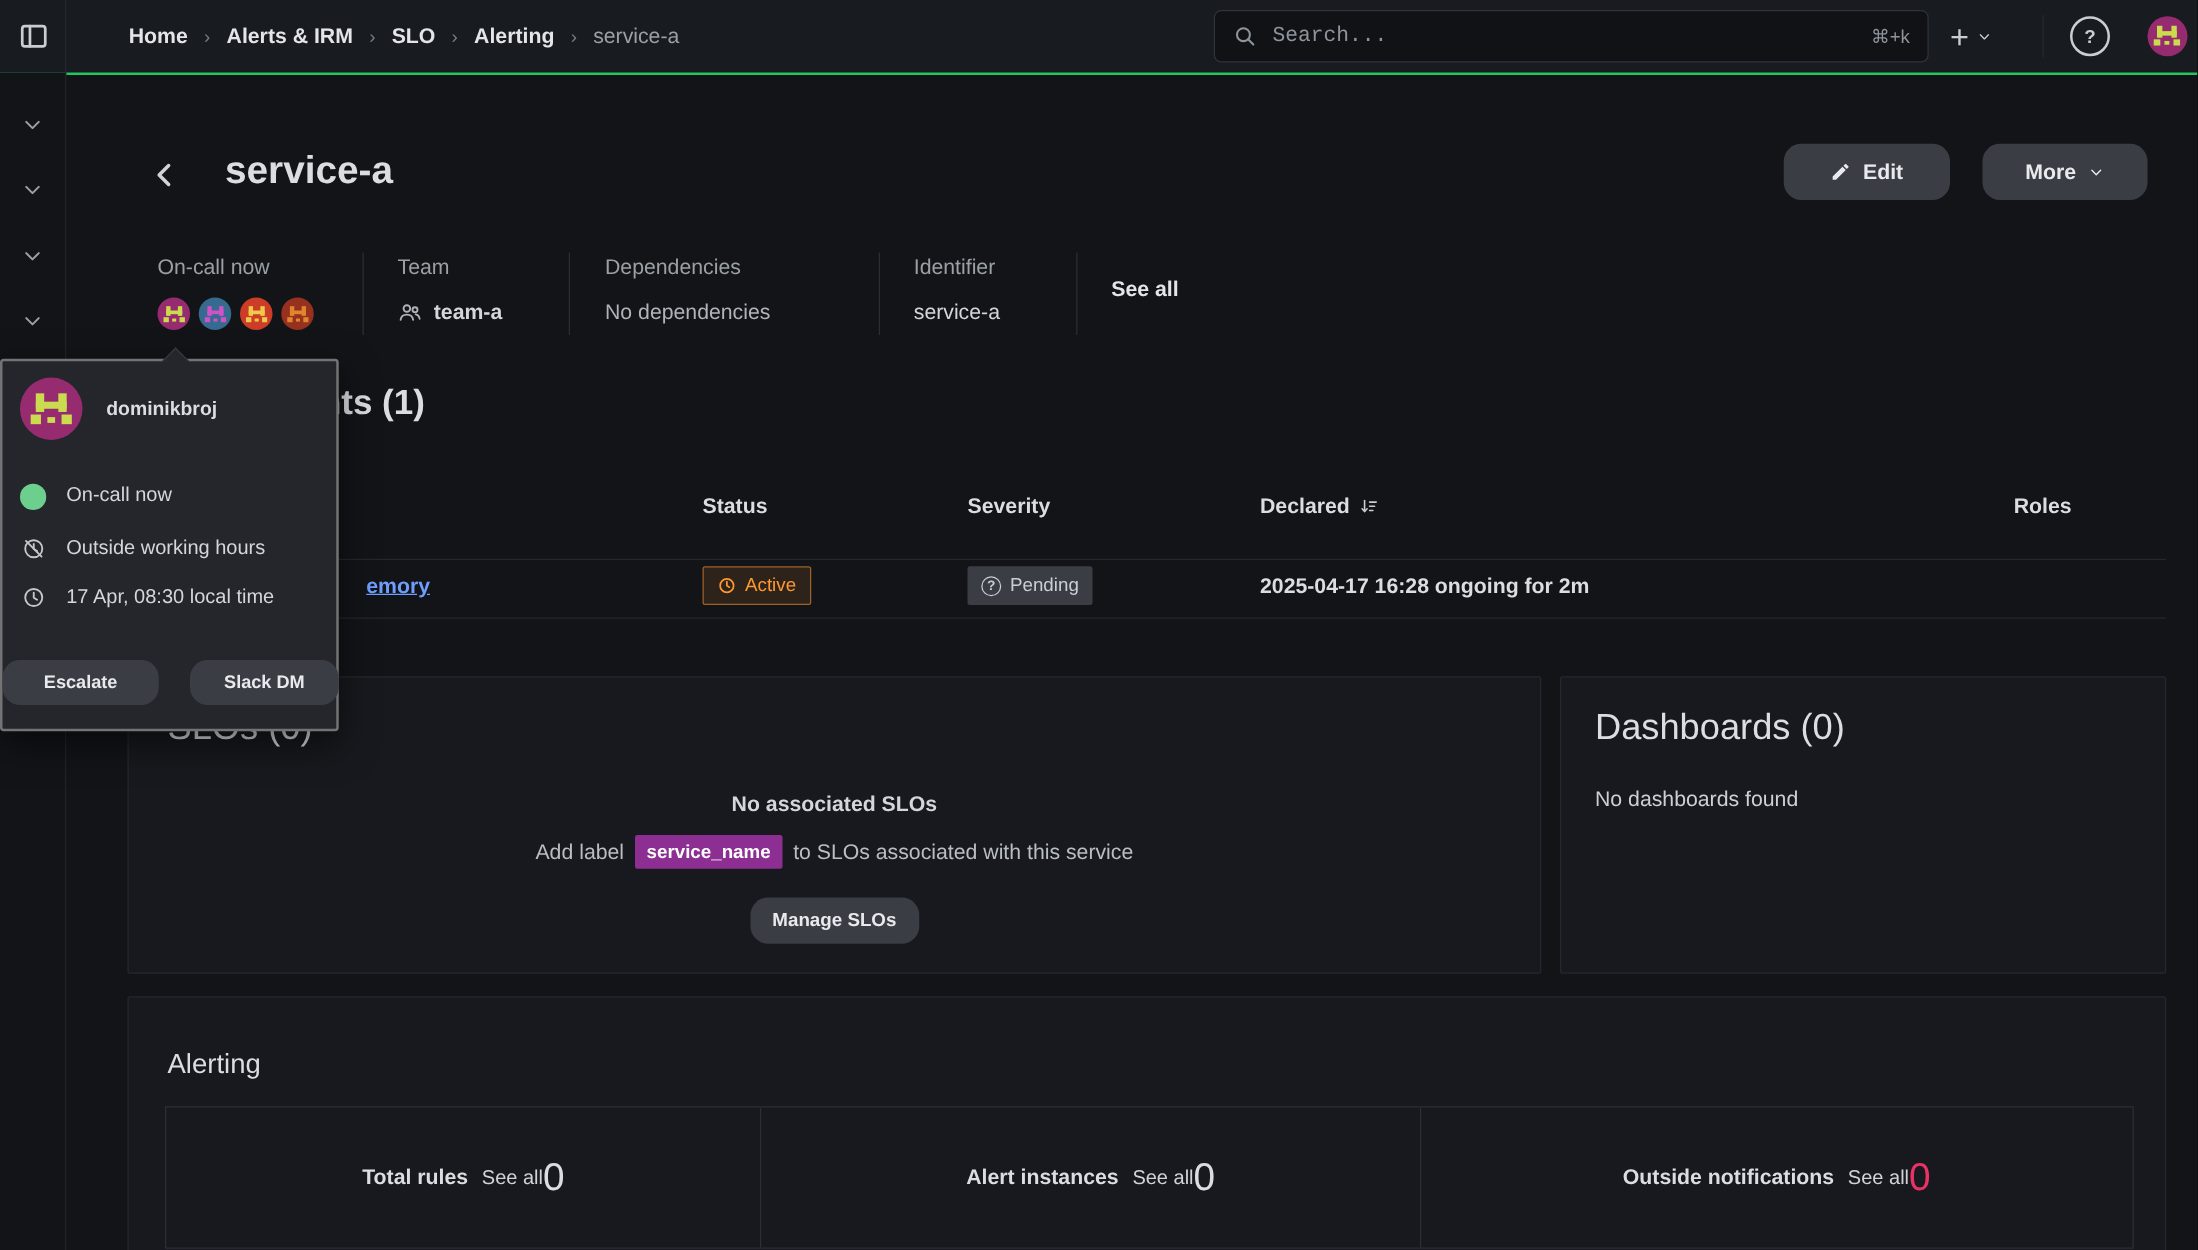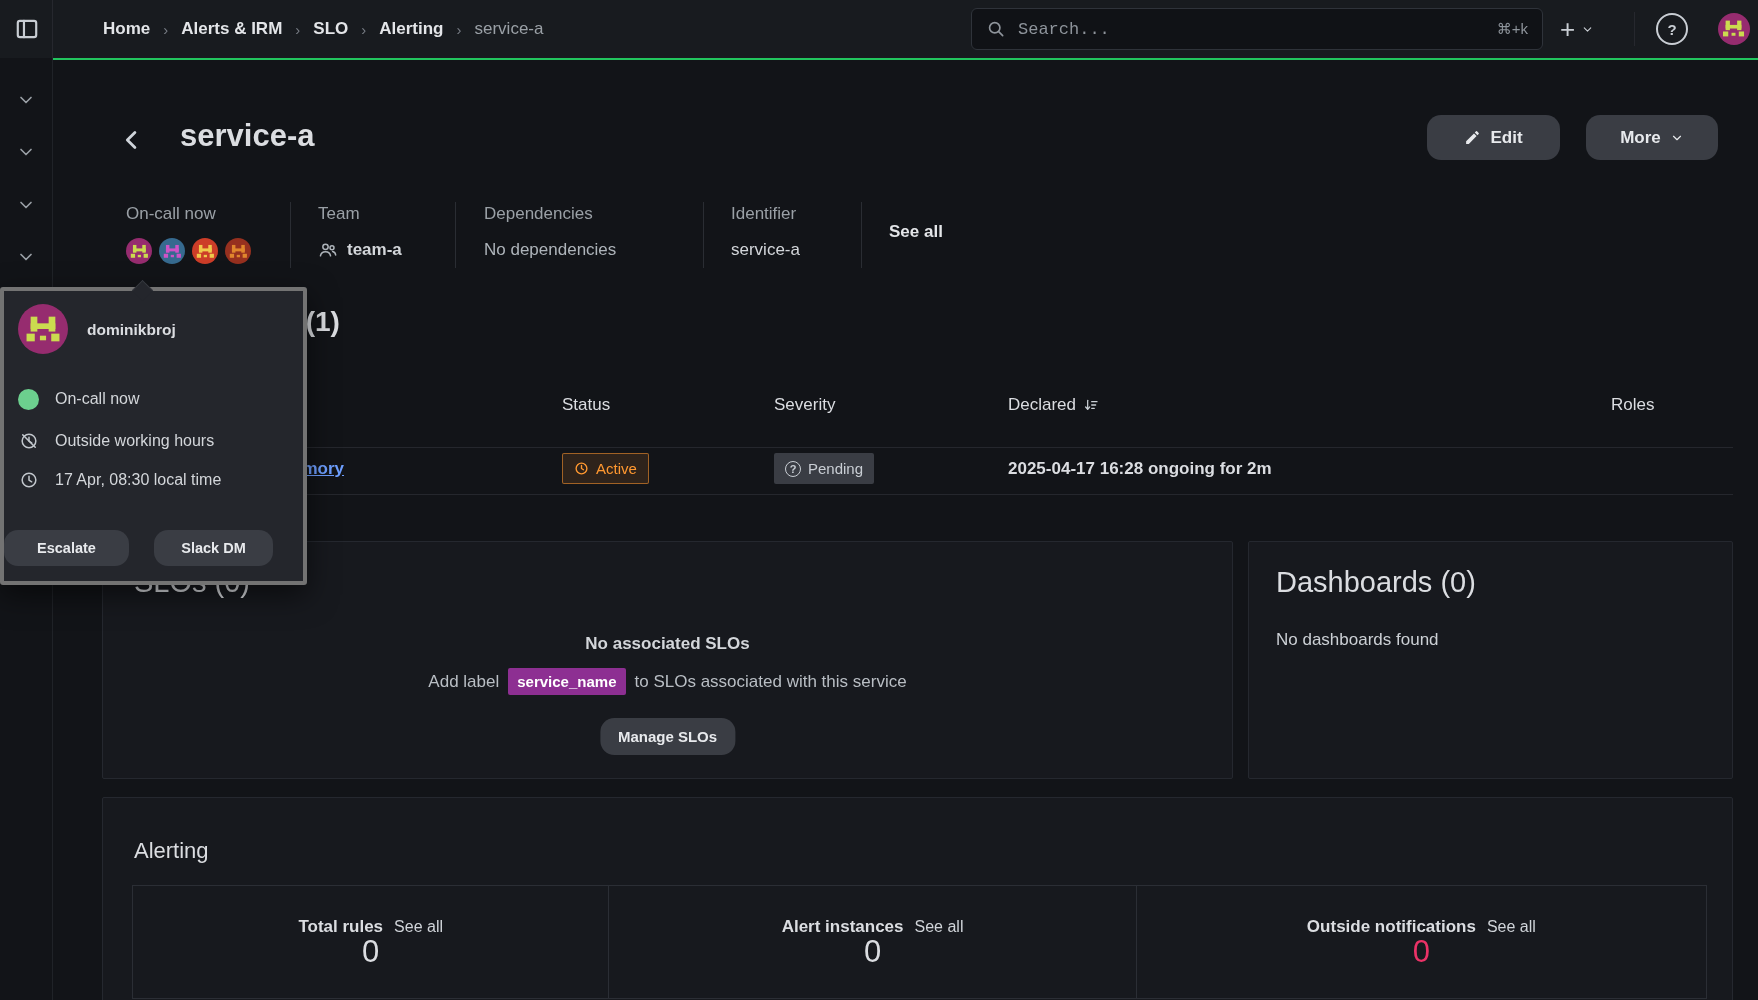--- a/index.html
+++ b/index.html
@@ -45,54 +45,54 @@
 
   
   .meta-label{position:absolute;top:204px;font-size:17px;color:#9aa0a6;white-space:nowrap}
   .meta-value{position:absolute;top:240px;font-size:17px;color:#d3d6da;white-space:nowrap;display:flex;align-items:center;gap:9px}
   .meta-div{position:absolute;top:202px;height:66px;border-left:1px solid #2a2d33}
   .oncall-avatars{position:absolute;left:126px;top:238px;display:flex;gap:7px}
   .mini-av{width:26px;height:26px;cursor:pointer}
   .see-all{position:absolute;left:889px;top:222px;font-size:17px;font-weight:700;color:#e3e5e8;cursor:pointer}
 
   
-  .user-card{position:absolute;left:0;top:287px;width:307px;height:298px;box-sizing:border-box;background:#24262c;border:4px solid #737373;border-radius:3px;box-shadow:0 10px 30px rgba(0,0,0,.55);z-index:40}
+  .user-card{position:absolute;left:0;top:287px;width:271px;height:298px;box-sizing:border-box;background:#24262c;border:2px solid #737373;border-radius:3px;box-shadow:0 10px 30px rgba(0,0,0,.55);z-index:40}
   .user-card .arrow{position:absolute;left:131px;top:-8px;width:14px;height:14px;background:#24262c;border-left:1px solid #36393f;border-top:1px solid #36393f;transform:rotate(45deg)}
   .uc-avatar{position:absolute;left:14px;top:13px;width:50px;height:50px}
   .uc-name{position:absolute;left:83px;top:30px;font-size:15.5px;font-weight:700;color:#dbdde1}
   .uc-dot{position:absolute;left:14px;width:21px;height:21px;border-radius:50%}
   .uc-ic{position:absolute;left:15px;width:20px;height:20px;color:#c2c7cd}
   .uc-text{position:absolute;left:51px;font-size:16px;color:#d3d6da;white-space:nowrap}
   .uc-btn{position:absolute;top:239px;height:36px;font-size:14.5px}
 
   
   .inc-heading{position:absolute;left:175px;top:306px;font-size:28px;font-weight:700;color:#dbdde1;z-index:1}
   .timepicker{position:absolute;left:364px;top:312px;height:46px;padding:0 16px;box-sizing:border-box;background:#3a3d44;border-radius:2px;display:inline-flex;align-items:center;gap:10px;color:#dfe2e6;font-size:16.5px;font-weight:500;cursor:pointer;z-index:1}
-  .col-h{position:absolute;top:395px;font-size:17px;font-weight:400;color:#dbdde1;display:flex;align-items:center;gap:7px}
+  .col-h{position:absolute;top:395px;font-size:17px;font-weight:700;color:#dbdde1;display:flex;align-items:center;gap:7px}
   .row-line{position:absolute;left:102px;width:1631px;border-top:1px solid #25272d}
   .inc-link{position:absolute;left:293px;top:459px;font-size:17px;font-weight:700;text-decoration:underline;cursor:pointer;white-space:nowrap}
   .badge{position:absolute;top:453px;height:31px;box-sizing:border-box;border-radius:2px;display:inline-flex;align-items:center;gap:7px;padding:0 11px;font-size:15px;font-weight:500}
   .badge-active{border:1px solid rgba(255,152,48,.55);background:rgba(255,152,48,.12)}
   .badge-pending{background:#3a3d44;color:#c9ced4}
   .q-circle{width:16px;height:16px;border:1.5px solid currentColor;border-radius:50%;display:grid;place-items:center;font-size:11px;font-weight:700;box-sizing:border-box}
   .inc-declared{position:absolute;left:1008px;top:459px;font-size:17px;font-weight:700;color:#dbdde1;white-space:nowrap}
 
   
   .panel{position:absolute;box-sizing:border-box;background:#17191e;border:1px solid #25282f;border-radius:2px}
   .panel-title{position:absolute;font-weight:500;color:#dbdde1;white-space:nowrap}
   .slos-panel{left:102px;top:541px;width:1131px;height:238px}
   .slos-empty{position:absolute;left:0;top:92px;width:100%;text-align:center;font-size:17px;font-weight:700;color:#d3d6da}
   .slos-addline{position:absolute;left:0;top:126px;width:100%;display:flex;align-items:center;justify-content:center;gap:9px;font-size:17px;color:#b9bec4}
   .chip{color:#fff;font-weight:700;font-size:15px;padding:5px 9px;border-radius:2px}
   .manage-btn{position:absolute;left:50%;transform:translateX(-50%);top:176px;height:37px;padding:0 18px;font-size:15px}
   .dash-panel{left:1248px;top:541px;width:485px;height:238px}
   .dash-empty{position:absolute;left:27px;top:88px;font-size:17px;color:#ccd0d5}
   .alert-panel{left:102px;top:797px;width:1631px;height:220px}
   .statbox{position:absolute;left:29px;top:87px;width:1575px;height:114px;box-sizing:border-box;border:1px solid #2b2e35;display:flex}
-  .stat-cell{box-sizing:border-box;height:100%;display:flex;flex-direction:column;align-items:center;justify-content:center;}
+  .stat-cell{box-sizing:border-box;height:100%;display:flex;flex-direction:row;align-items:center;justify-content:center;}
   .stat-cell + .stat-cell{border-left:1px solid #2b2e35}
   .stat-head{display:flex;align-items:baseline;gap:11px;font-size:17px}
   .stat-label{font-weight:700;color:#dbdde1}
   .stat-seeall{font-weight:500;color:#d0d4d9;cursor:pointer;font-size:16px}
   .stat-value{font-size:31px;font-weight:500;line-height:30px}
 </style>
 </head>
 <body>
 
 <svg width="0" height="0" style="position:absolute">

